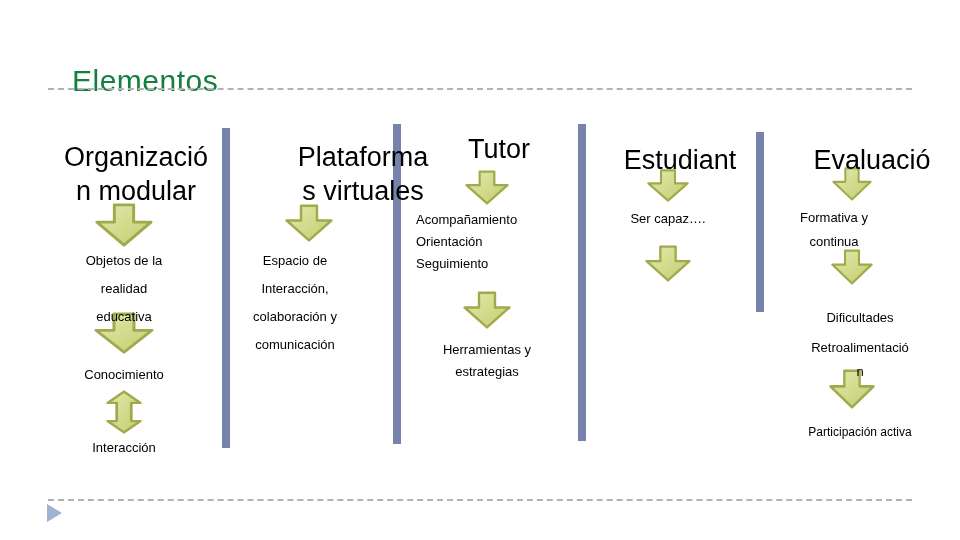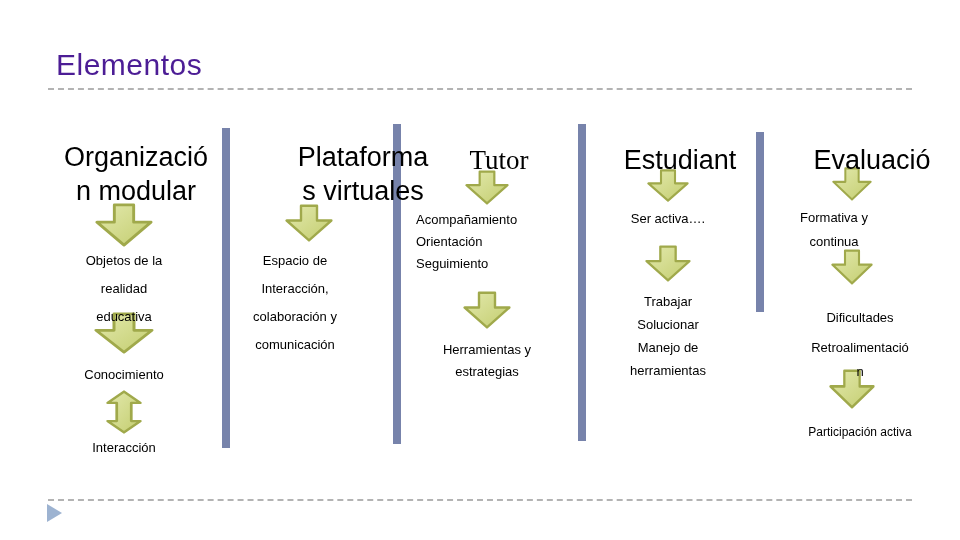--- a/index.html
+++ b/index.html
@@ -2,22 +2,22 @@
 <html><head>
 <meta charset="utf-8">
 <style>
   html,body{margin:0;padding:0;background:#e8e8e8;}
   .slide{
     position:relative;width:960px;height:540px;background:#ffffff;
     font-family:"Liberation Sans","DejaVu Sans",sans-serif;color:#000;
     overflow:hidden;margin:0 auto;
   }
   .title{
-    position:absolute;left:56px;top:48px;margin:0;
-    font-size:30px;font-weight:400;color:#4c1d95;letter-spacing:0.5px;
+    position:absolute;left:56px;top:48px;margin:16px;
+    font-size:30px;font-weight:400;color:#15803d;letter-spacing:0.5px;
   }
   .hr{position:absolute;left:48px;width:864px;border-top:2px dashed #b3b3b3;height:0;}
   .hr-top{top:88px;}
   .hr-bottom{top:499px;}
   .play{
     position:absolute;left:47px;top:504px;width:0;height:0;
     border-left:15px solid #9db3d1;border-top:9px solid transparent;border-bottom:9px solid transparent;
   }
   .divider{position:absolute;width:8px;background:#7783ab;}
   .d1{left:222px;top:128px;height:320px;}
@@ -43,21 +43,21 @@
   .c1-s2{left:38px;width:172px;top:361px;}
   .c1-a3{left:104px;top:390px;}
   .c1-s3{left:38px;width:172px;top:434px;}
 
   
   .c2-heading{left:230px;width:158px;top:128px;padding-left:42px;}
   .c2-a1{left:285px;top:204px;}
   .c2-s1{left:216px;width:158px;top:247px;}
 
   
-  .c3-heading{left:404px;width:166px;top:131px;font-family:Liberation Serif, serif;}
+  .c3-heading{left:404px;width:166px;top:120px;}
   .c3-a1{left:465px;top:170px;}
   .c3-s1{left:416px;width:166px;top:209px;text-align:left;line-height:22px;}
   .c3-a2{left:463px;top:291px;}
   .c3-s2{left:404px;width:166px;top:339px;line-height:22px;}
 
   
   .c4-heading{left:590px;width:156px;top:131px;}
   .c4-a1{left:647px;top:169px;}
   .c4-s1{left:590px;width:156px;top:209px;line-height:20px;}
   .c4-a2{left:645px;top:245px;}
@@ -140,28 +140,24 @@
   <svg class="arrow c3-a2" width="48" height="38">
       <use href="#arrow-down"></use>
     </svg>
   <div class="step c3-s2">Herramientas y
 estrategias</div>
 
   <h2 class="heading c4-heading">Estudiant</h2>
   <svg class="arrow c4-a1" width="42" height="33">
       <use href="#arrow-down"></use>
     </svg>
-  <div class="step c4-s1">Ser activa….</div>
+  <div class="step c4-s1">Ser capaz….</div>
   <svg class="arrow c4-a2" width="46" height="37">
       <use href="#arrow-down"></use>
     </svg>
-  <div class="step c4-s2">Trabajar
-Solucionar
-Manejo de
-herramientas</div>
 
   <h2 class="heading c5-heading">Evaluació</h2>
   <svg class="arrow c5-a1" width="40" height="34">
       <use href="#arrow-down"></use>
     </svg>
   <div class="step c5-s1">Formativa y
 continua</div>
   <svg class="arrow c5-a2" width="42" height="36">
       <use href="#arrow-down"></use>
     </svg>

